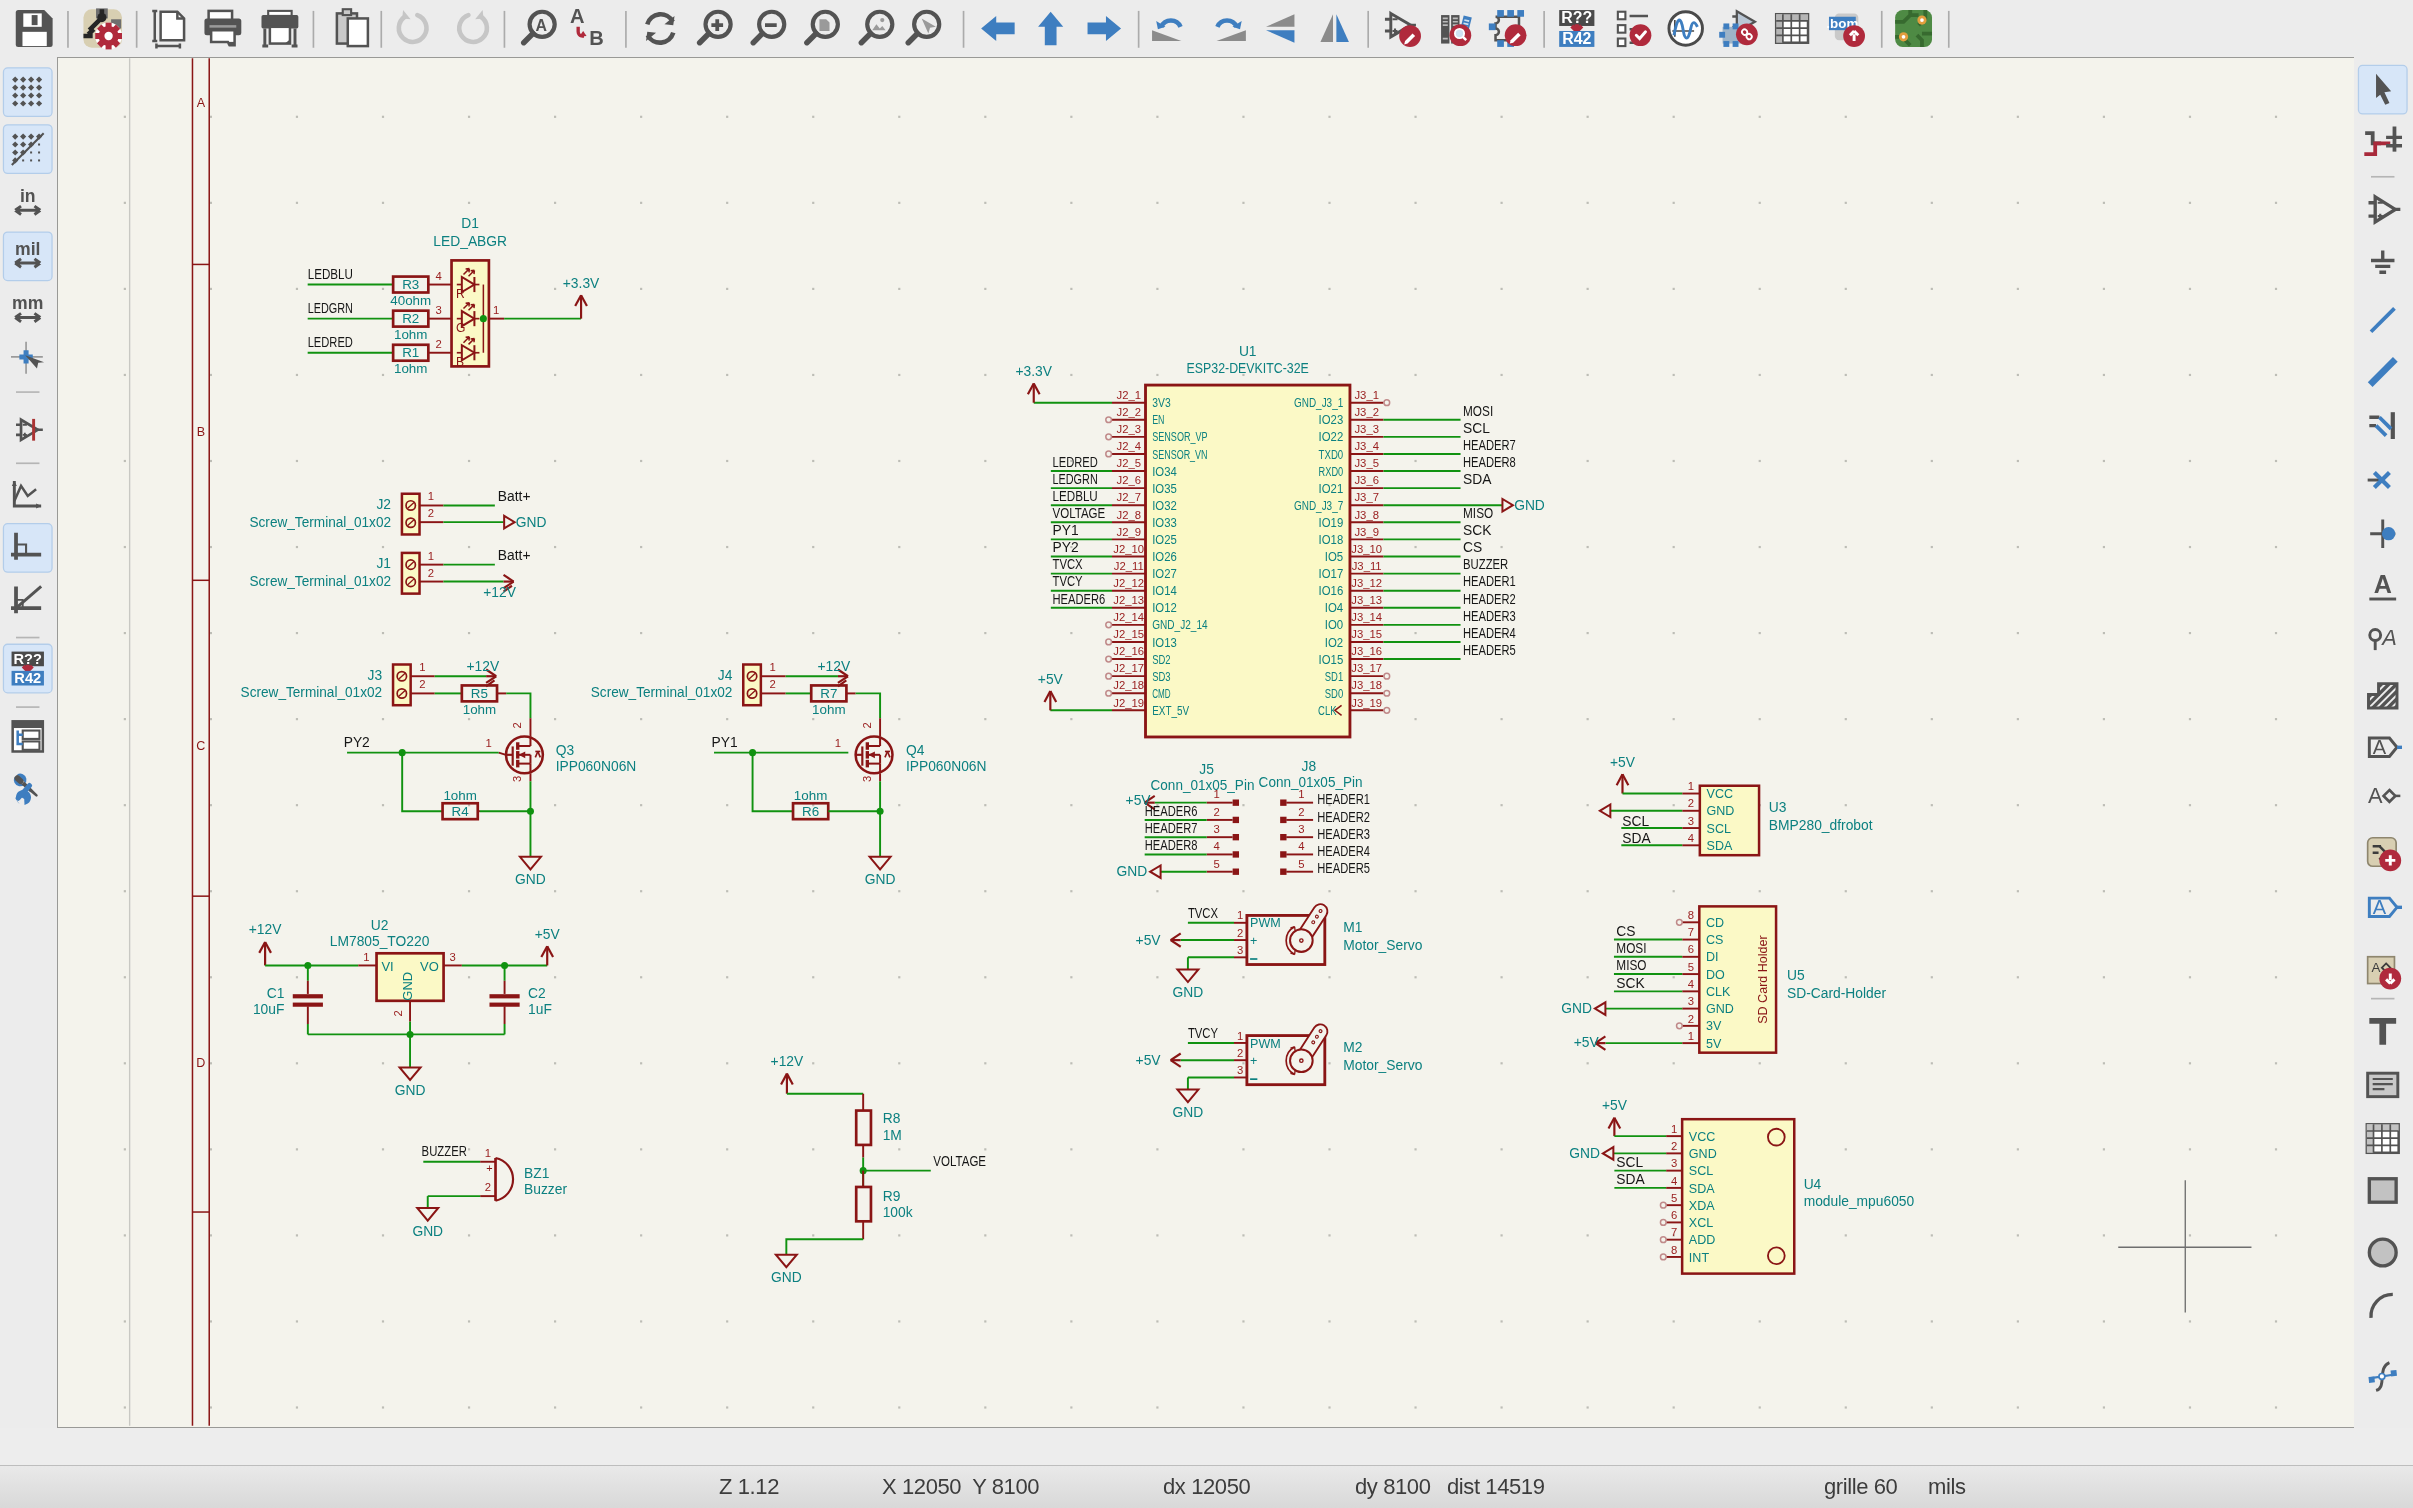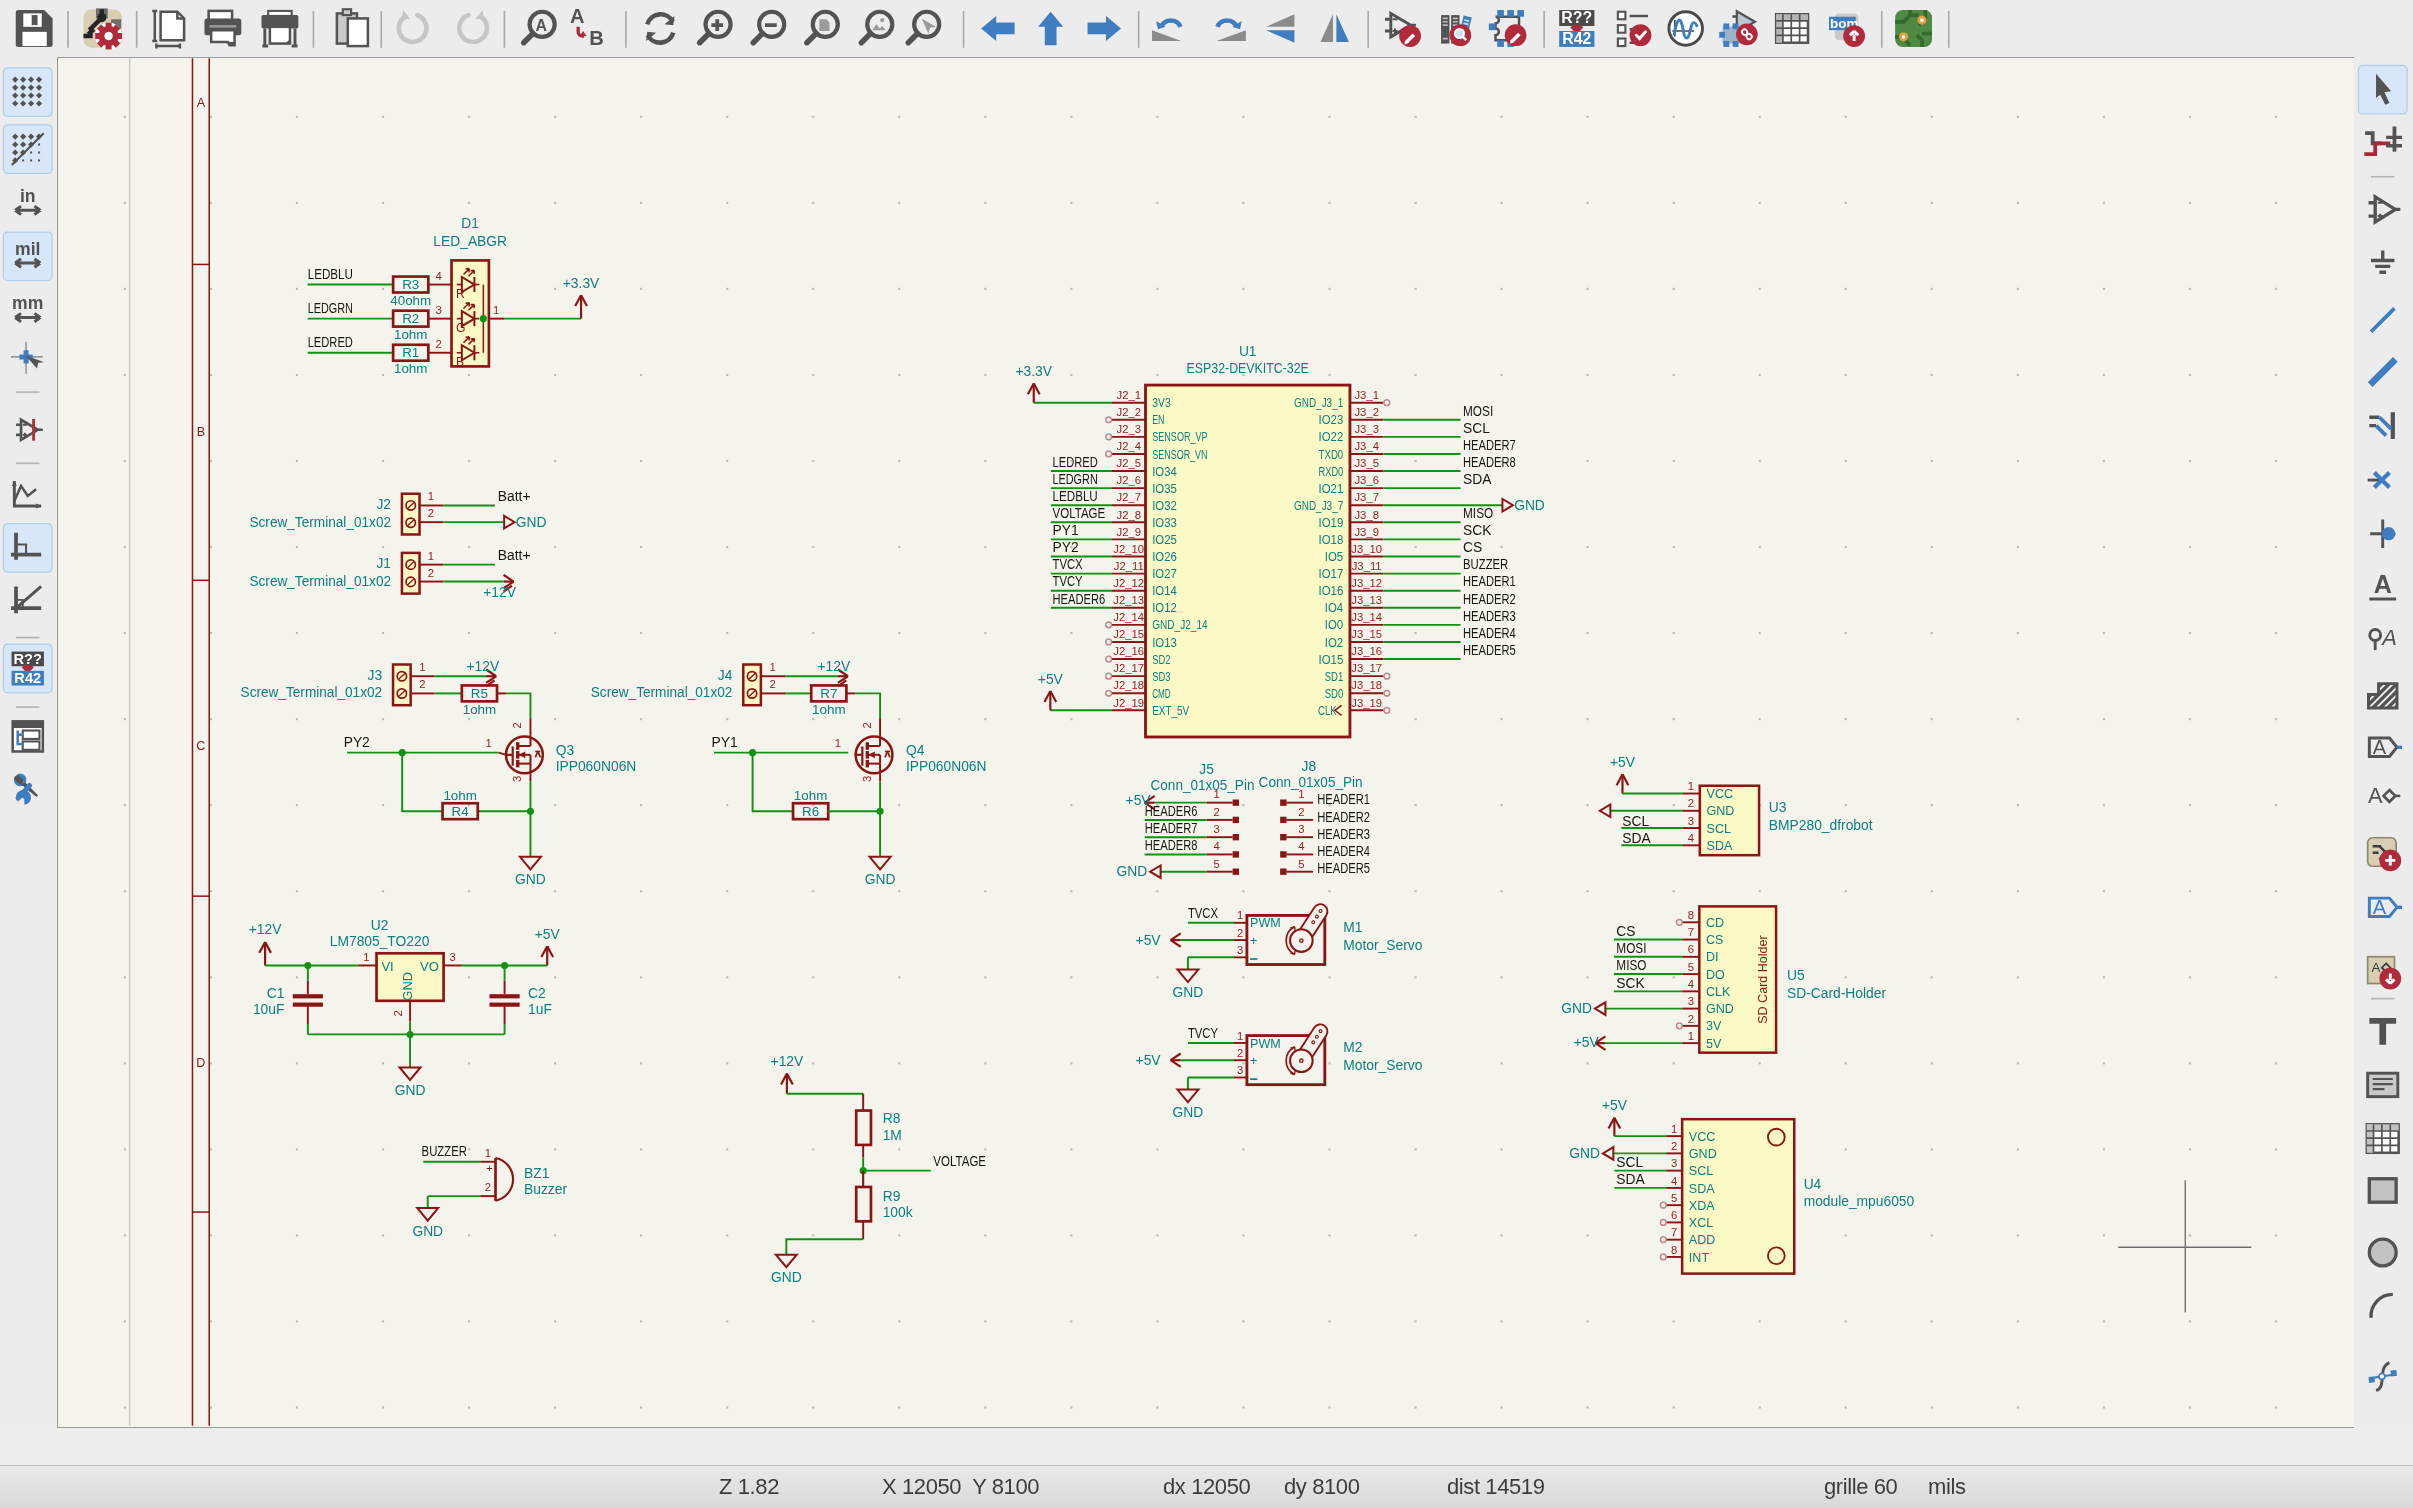--- a/index.html
+++ b/index.html
@@ -1681,21 +1681,21 @@
 <g transform="translate(2844,1643)">
       <path d="M-12,14 C 2,14 -4,-12 12,-14" fill="none" stroke="#535353" stroke-width="3.5" transform="rotate(-15)"></path>
       <line x1="-14" y1="2" x2="12" y2="-2" stroke="#3e7ec0" stroke-width="2.5"></line>
       <rect x="-17" y="-1" width="7" height="7" fill="#3e7ec0" transform="rotate(-6)"></rect>
       <rect x="10" y="-6" width="7" height="7" fill="#3e7ec0" transform="rotate(-6)"></rect>
       <circle cx="-1" cy="0" r="3.5" fill="#fff" stroke="#3e7ec0" stroke-width="2"></circle>
     </g>
 </svg>
 <div id="belowcanvas"></div>
 <div id="statusbar">
-<span class="st" style="left:719px">Z 1.82</span>
+<span class="st" style="left:719px">Z 1.12</span>
 <span class="st" style="left:882px">X 12050&nbsp; Y 8100</span>
 <span class="st" style="left:1163px">dx 12050</span>
-<span class="st" style="left:1284px">dy 8100</span>
+<span class="st" style="left:1355px">dy 8100</span>
 <span class="st" style="left:1447px">dist 14519</span>
 <span class="st" style="left:1824px">grille 60</span>
 <span class="st" style="left:1928px">mils</span>
 </div>
 
 
 </body></html>

